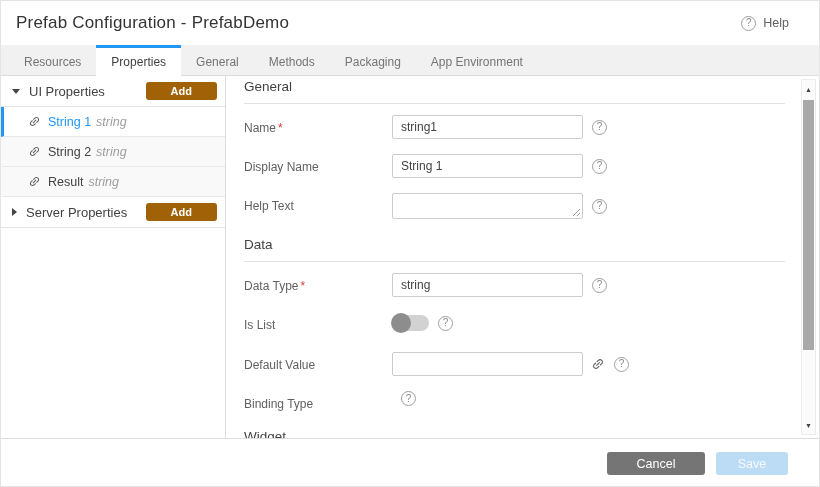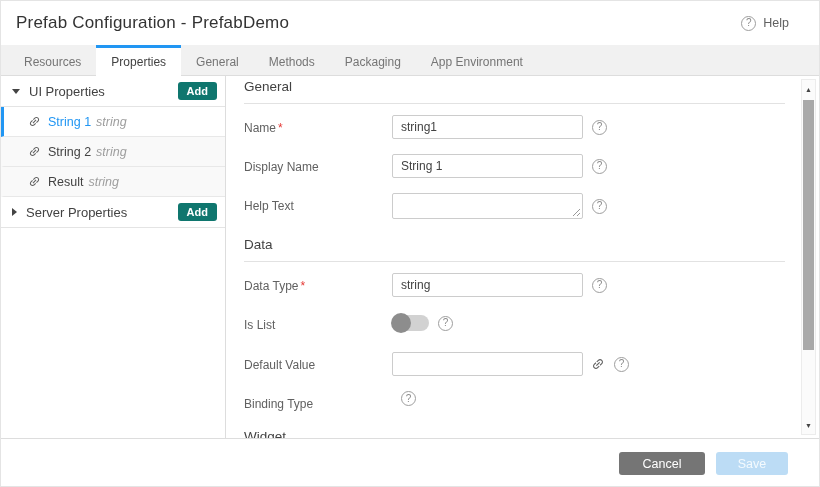--- a/index.html
+++ b/index.html
@@ -20,21 +20,21 @@
 
   
   .body { display:flex; height:362px; }
 
   
   .sidebar { width:225px; border-right:1px solid #ddd; background:#fff; flex:0 0 auto; }
   .grp-hdr { height:31px; display:flex; align-items:center; padding:0 8px 0 11px; border-bottom:1px solid #e4e4e4; background:#fff; cursor:pointer; }
   .grp-label { font-size:13px; color:#424242; margin-left:9px; }
   .caret-down { width:0; height:0; border-left:4px solid transparent; border-right:4px solid transparent; border-top:5px solid #444; }
   .caret-right { width:0; height:0; border-top:4px solid transparent; border-bottom:4px solid transparent; border-left:5px solid #444; }
-  .add-btn { margin-left:auto; background:#0f766e; color:#fff; font-size:11px; font-weight:bold; padding:3px 9px; border:none; border-radius:3px; cursor:pointer; }
+  .add-btn { margin-left:auto; background:#a16207; color:#fff; font-size:11px; font-weight:bold; padding:3px 25px; border:none; border-radius:3px; cursor:pointer; }
   .prop-item { height:30px; display:flex; align-items:center; padding-left:24px; border-bottom:1px solid #e8e8e8; background:#f9f9f9; cursor:pointer; border-left:3px solid transparent; }
   .prop-item.selected { background:#fff; border-left:3px solid #2196f3; }
   .prop-name { font-size:12.5px; color:#424242; margin-left:7px; }
   .prop-item.selected .prop-name { color:#2196f3; }
   .prop-type { font-size:12.5px; font-style:italic; color:#9e9e9e; margin-left:5px; }
   .link-svg { color:#616161; transform:rotate(-45deg); flex:0 0 auto; }
 
   
   .content { flex:1; position:relative; background:#fff; overflow:hidden; }
   .form { margin:0 34px 0 18px; }
@@ -58,21 +58,21 @@
 
   
   .sbar { position:absolute; top:3px; bottom:3px; right:3px; width:15px; background:#fbfbfb; border:1px solid #ececec; }
   .sbtn { position:absolute; left:0; width:13px; height:14px; display:flex; align-items:center; justify-content:center; font-size:7px; color:#444; cursor:pointer; }
   .sbtn.up { top:2px; } .sbtn.down { bottom:2px; }
   .sthumb { position:absolute; left:1px; top:20px; width:11px; height:250px; background:#a9a9a9; cursor:grab; }
 
   
   .footer { height:50px; border-top:1px solid #ddd; background:#fff; display:flex; align-items:center; justify-content:flex-end; padding-right:31px; gap:11px; }
   .btn { border:none; border-radius:3px; font-size:12.5px; font-family:"Liberation Sans", sans-serif; cursor:pointer; height:23px; }
-  .btn-cancel { width:86px; background:#757575; color:#fff; }
+  .btn-cancel { width:98px; background:#757575; color:#fff; }
   .btn-save { width:72px; background:#bcdcf5; color:#f4fafe; }
 </style>
 </head>
 <body>
 
 <div class="window">
 
   <div class="hdr">
     <div class="hdr-title">Prefab Configuration - PrefabDemo</div>
     <div class="hdr-help">

